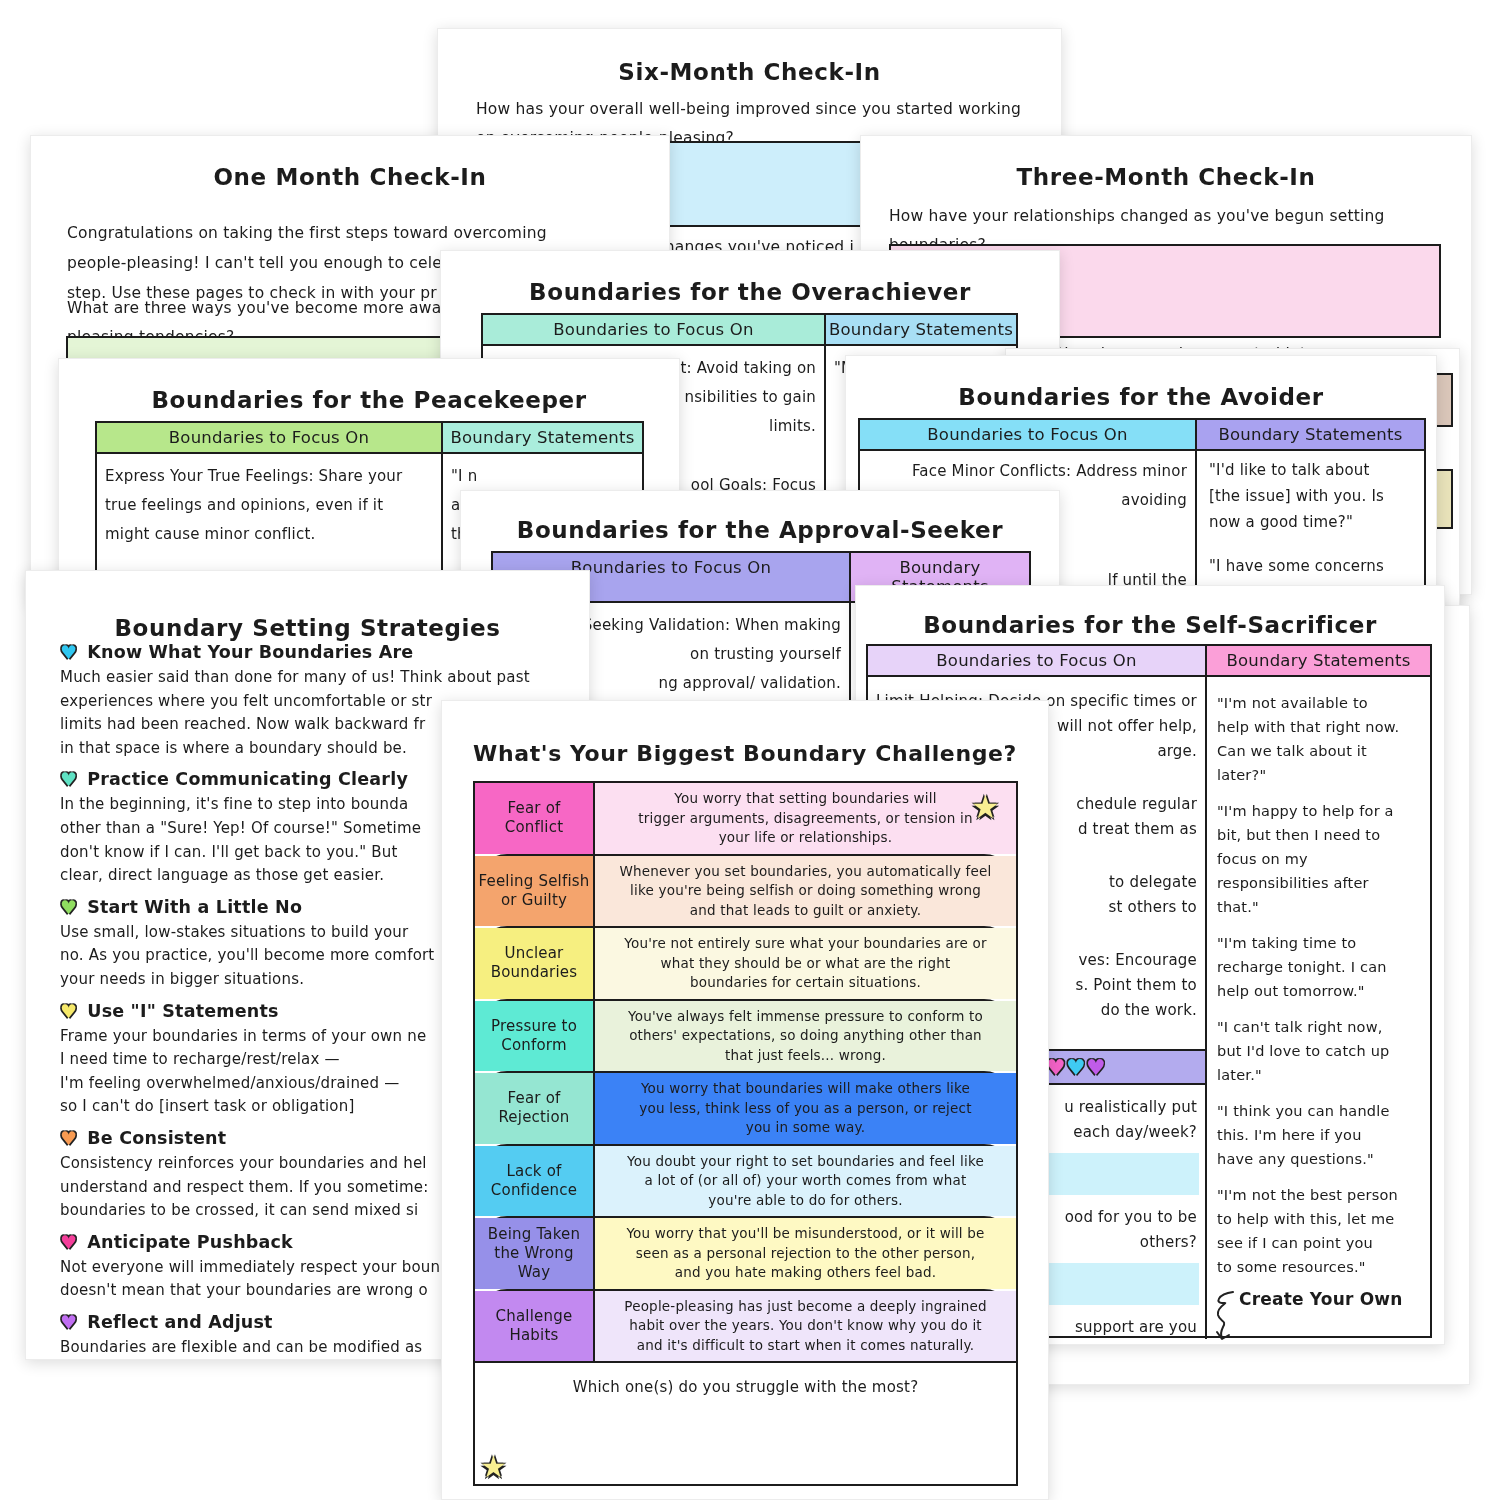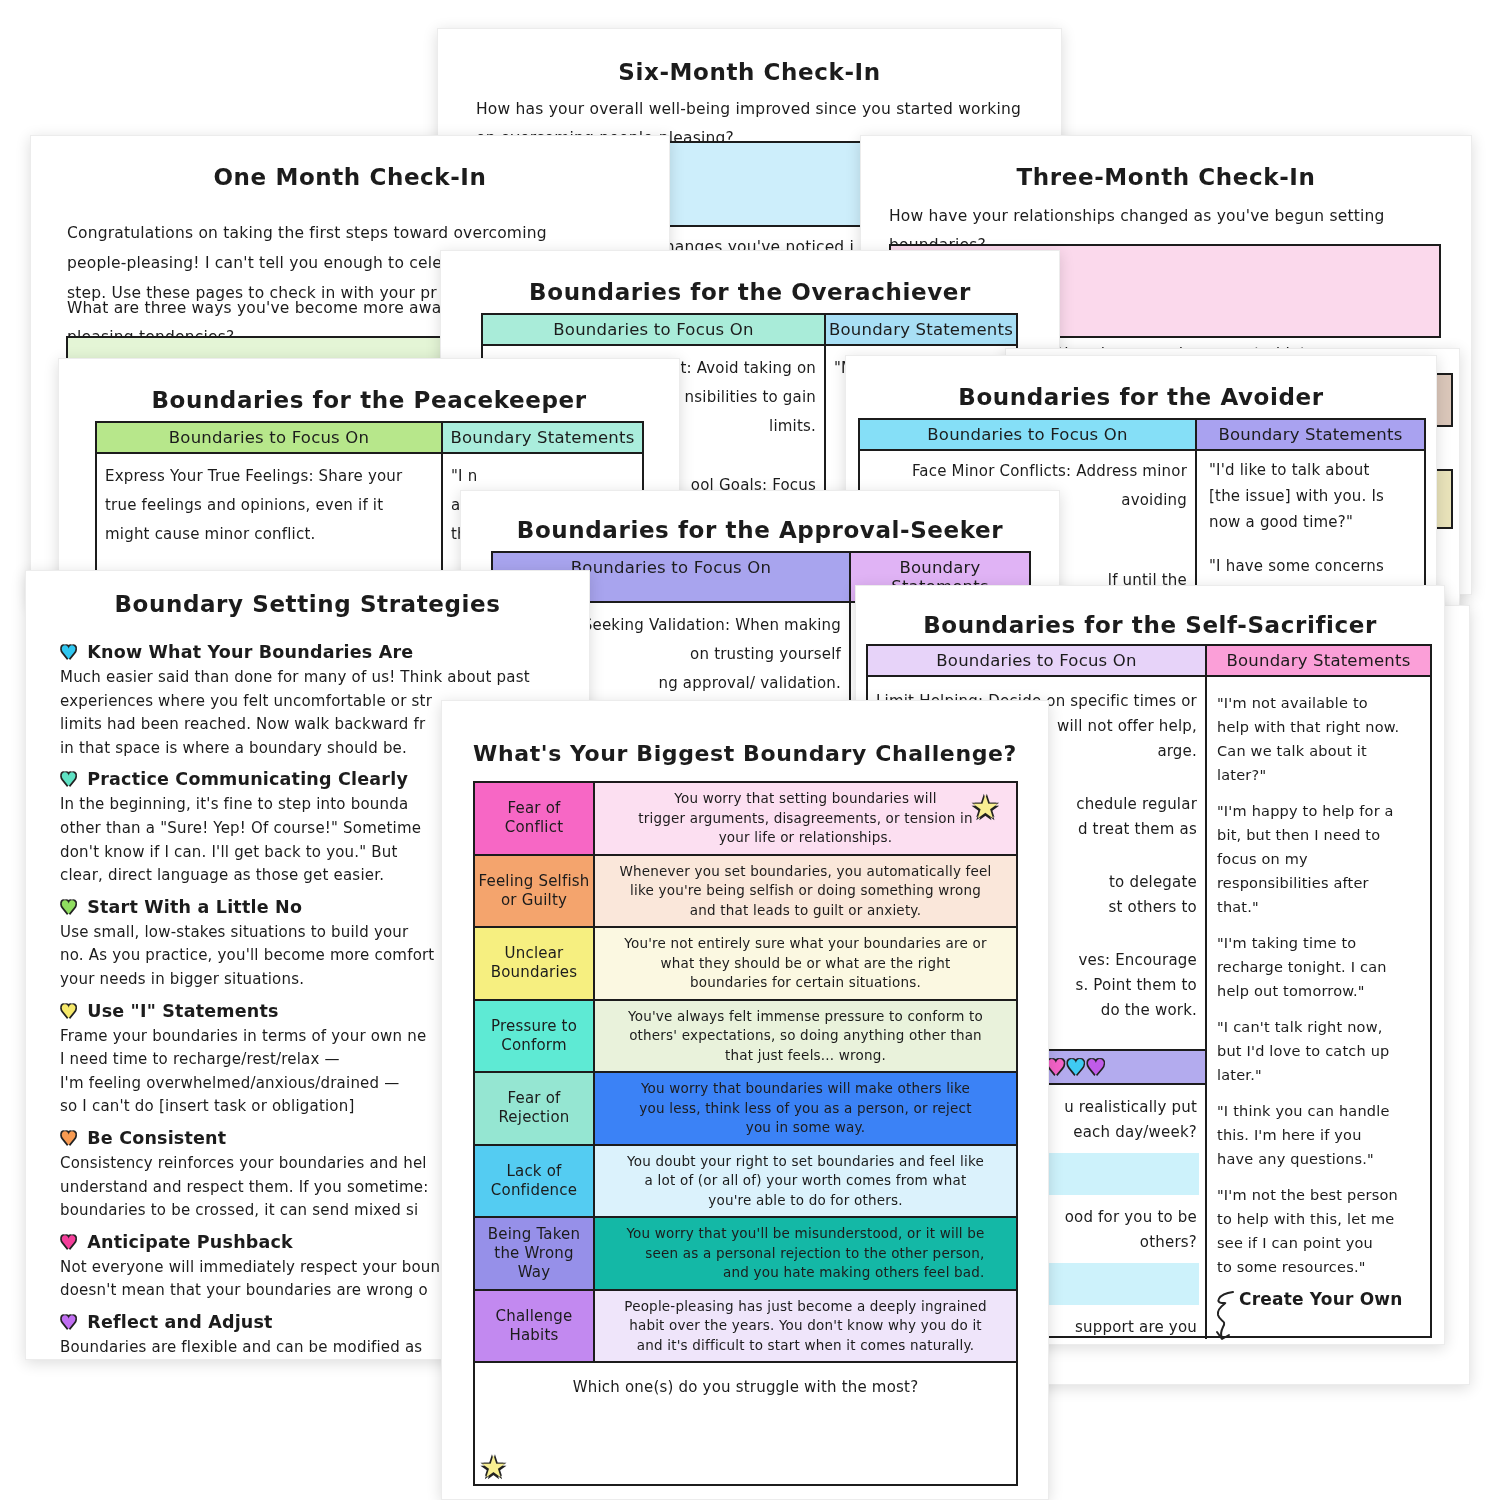--- a/index.html
+++ b/index.html
@@ -21,21 +21,21 @@
   .ralign{text-align:right;}
   .heart{display:inline-block;font-size:19px;
          text-shadow:-1.4px -1.4px 0 #222,1.4px -1.4px 0 #222,-1.4px 1.4px 0 #222,1.4px 1.4px 0 #222;}
   .star{display:inline-block;color:#f8ef92;font-size:30px;line-height:1;
         text-shadow:-1.5px -1.5px 0 #222,1.5px -1.5px 0 #222,-1.5px 1.5px 0 #222,1.5px 1.5px 0 #222;}
   
   .sec{margin-bottom:8px;}
   .sec-head{font-size:17.5px;font-weight:600;margin-bottom:3px;display:flex;align-items:center;gap:10px;}
   .sec-body{font-size:15px;line-height:23.6px;}
   
-  .ch-row{display:flex;align-items:stretch;}
+  .ch-row{display:flex;align-items:stretch;border-radius:32px;}
   .ch-row + .ch-row{border-top:2.5px solid #1c1c1c;}
   .ch-label{width:120px;min-width:120px;border-right:2.5px solid #1c1c1c;display:flex;align-items:center;
             justify-content:center;text-align:center;font-size:15px;line-height:19px;padding:4px 3px;box-sizing:border-box;}
   .ch-desc{flex:1;text-align:center;font-size:13.5px;line-height:19.5px;padding:6px 8px;box-sizing:border-box;
            display:flex;align-items:center;justify-content:center;}
   .ch-footer{border-top:2.5px solid #1c1c1c;height:106px;text-align:center;font-size:15px;padding-top:15px;position:relative;}
   
   .band{height:36px;border-top:2.5px solid #1c1c1c;border-bottom:2.5px solid #1c1c1c;background:#b3abee;
         display:flex;align-items:center;padding-left:178px;gap:2px;box-sizing:border-box;}
   .rq-text{font-size:15px;line-height:25px;text-align:right;padding-right:8px;margin-top:10px;}
@@ -169,21 +169,21 @@
         <div>
 
         <p class="frag">"I</p>
           </div>
       </div>
     </div>
   </div>
 </div>
 
 <div class="card" style="left:25px;top:570px;width:565px;height:790px;">
-  <div class="pgtitle" style="top:20px;">Boundary Setting Strategies</div>
+  <div class="pgtitle" style="top:44px;">Boundary Setting Strategies</div>
   <div style="position:absolute;left:34px;top:70px;right:8px;">
     <div>
 
         <div class="sec">
           <div class="sec-head">
             <span class="heart" style="color: rgb(47, 199, 241);">♥</span>
             <span>Know What Your Boundaries Are</span>
           </div>
           <div class="sec-body">Much easier said than done for many of us! Think about past<br>experiences where you felt uncomfortable or str<br>limits had been reached. Now walk backward fr<br>in that space is where a boundary should be.</div>
         </div>
@@ -332,21 +332,21 @@
           <div class="ch-desc" style="background: #3b82f6;">You worry that boundaries will make others like<br>you less, think less of you as a person, or reject<br>you in some way.</div>
         </div>
 
         <div class="ch-row">
           <div class="ch-label" style="background: rgb(84, 204, 242);">Lack of Confidence</div>
           <div class="ch-desc" style="background: rgb(219, 242, 252);">You doubt your right to set boundaries and feel like<br>a lot of (or all of) your worth comes from what<br>you're able to do for others.</div>
         </div>
 
         <div class="ch-row">
           <div class="ch-label" style="background: rgb(150, 144, 233);">Being Taken the Wrong Way</div>
-          <div class="ch-desc" style="background: #14b8a6; text-align: right;">You worry that you'll be misunderstood, or it will be<br>seen as a personal rejection to the other person,<br>and you hate making others feel bad.</div>
+          <div class="ch-desc" style="background: #fef9c3;">You worry that you'll be misunderstood, or it will be<br>seen as a personal rejection to the other person,<br>and you hate making others feel bad.</div>
         </div>
 
         <div class="ch-row">
           <div class="ch-label" style="background: rgb(194, 137, 240);">Challenge Habits</div>
           <div class="ch-desc" style="background: rgb(239, 229, 250);">People-pleasing has just become a deeply ingrained<br>habit over the years. You don't know why you do it<br>and it's difficult to start when it comes naturally.</div>
         </div>
       </div>
     <div class="ch-footer">
       <span>Which one(s) do you struggle with the most?</span>
       <span class="star" style="position:absolute;left:5px;bottom:2px;">★</span>

